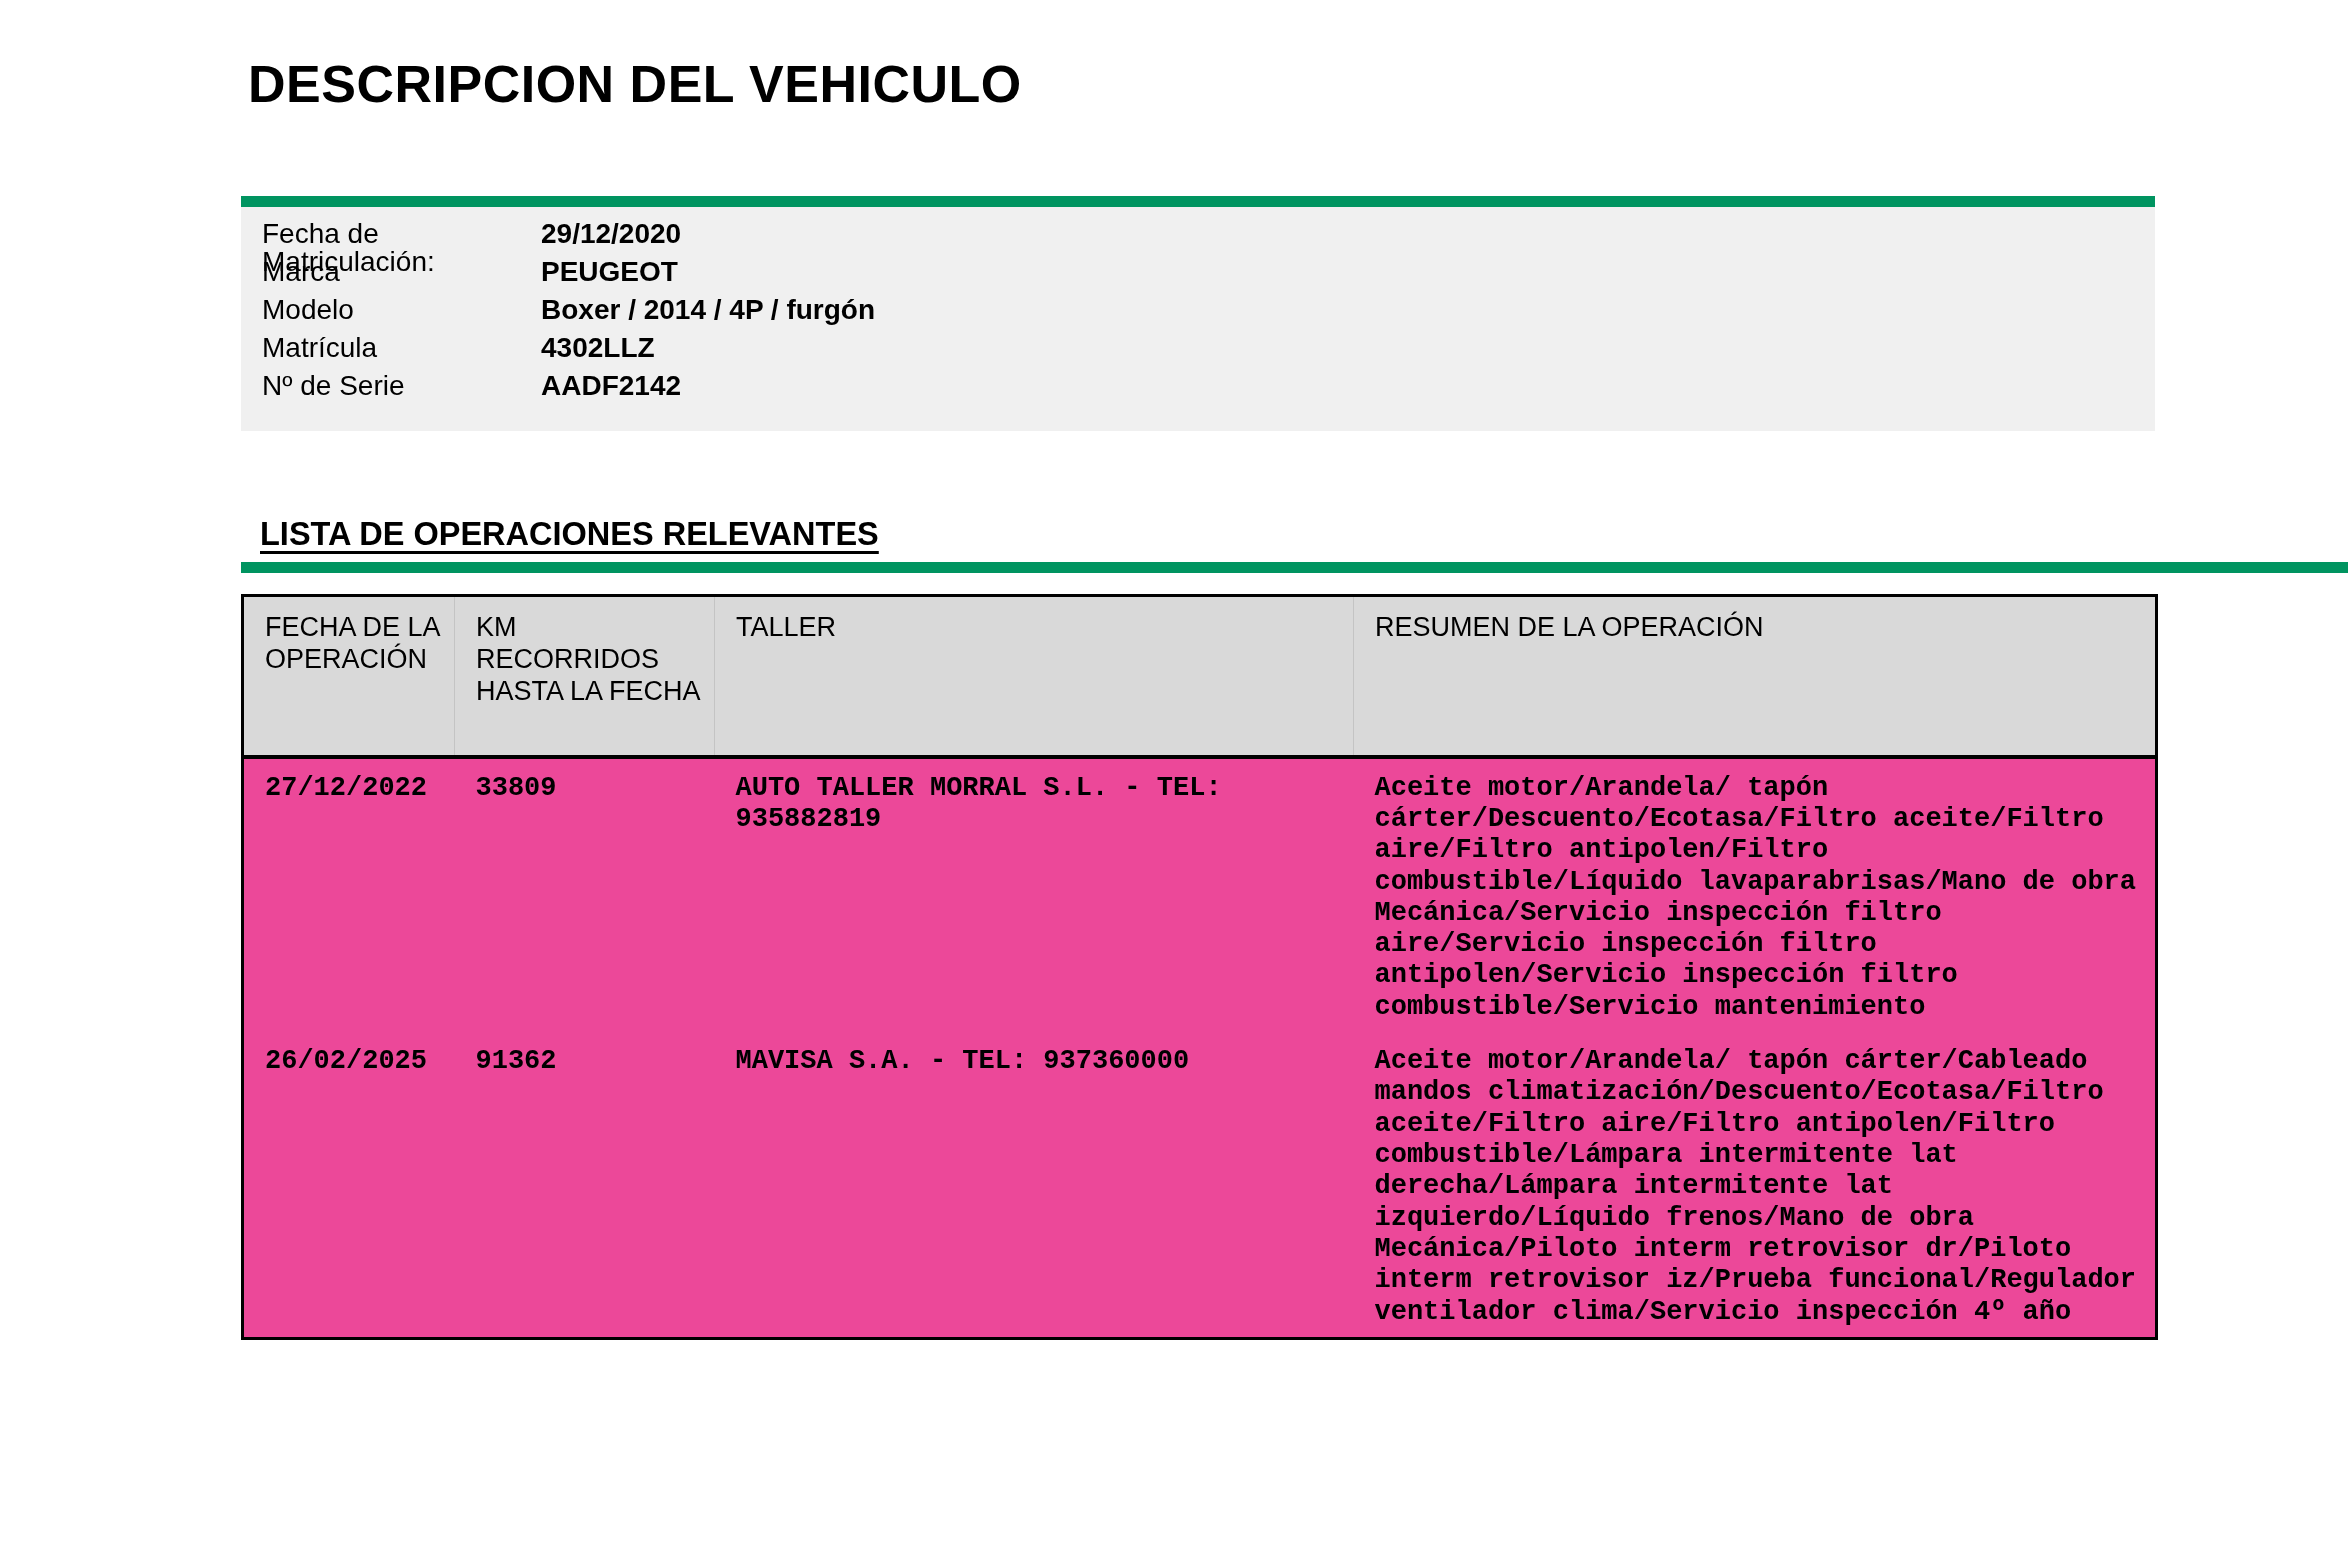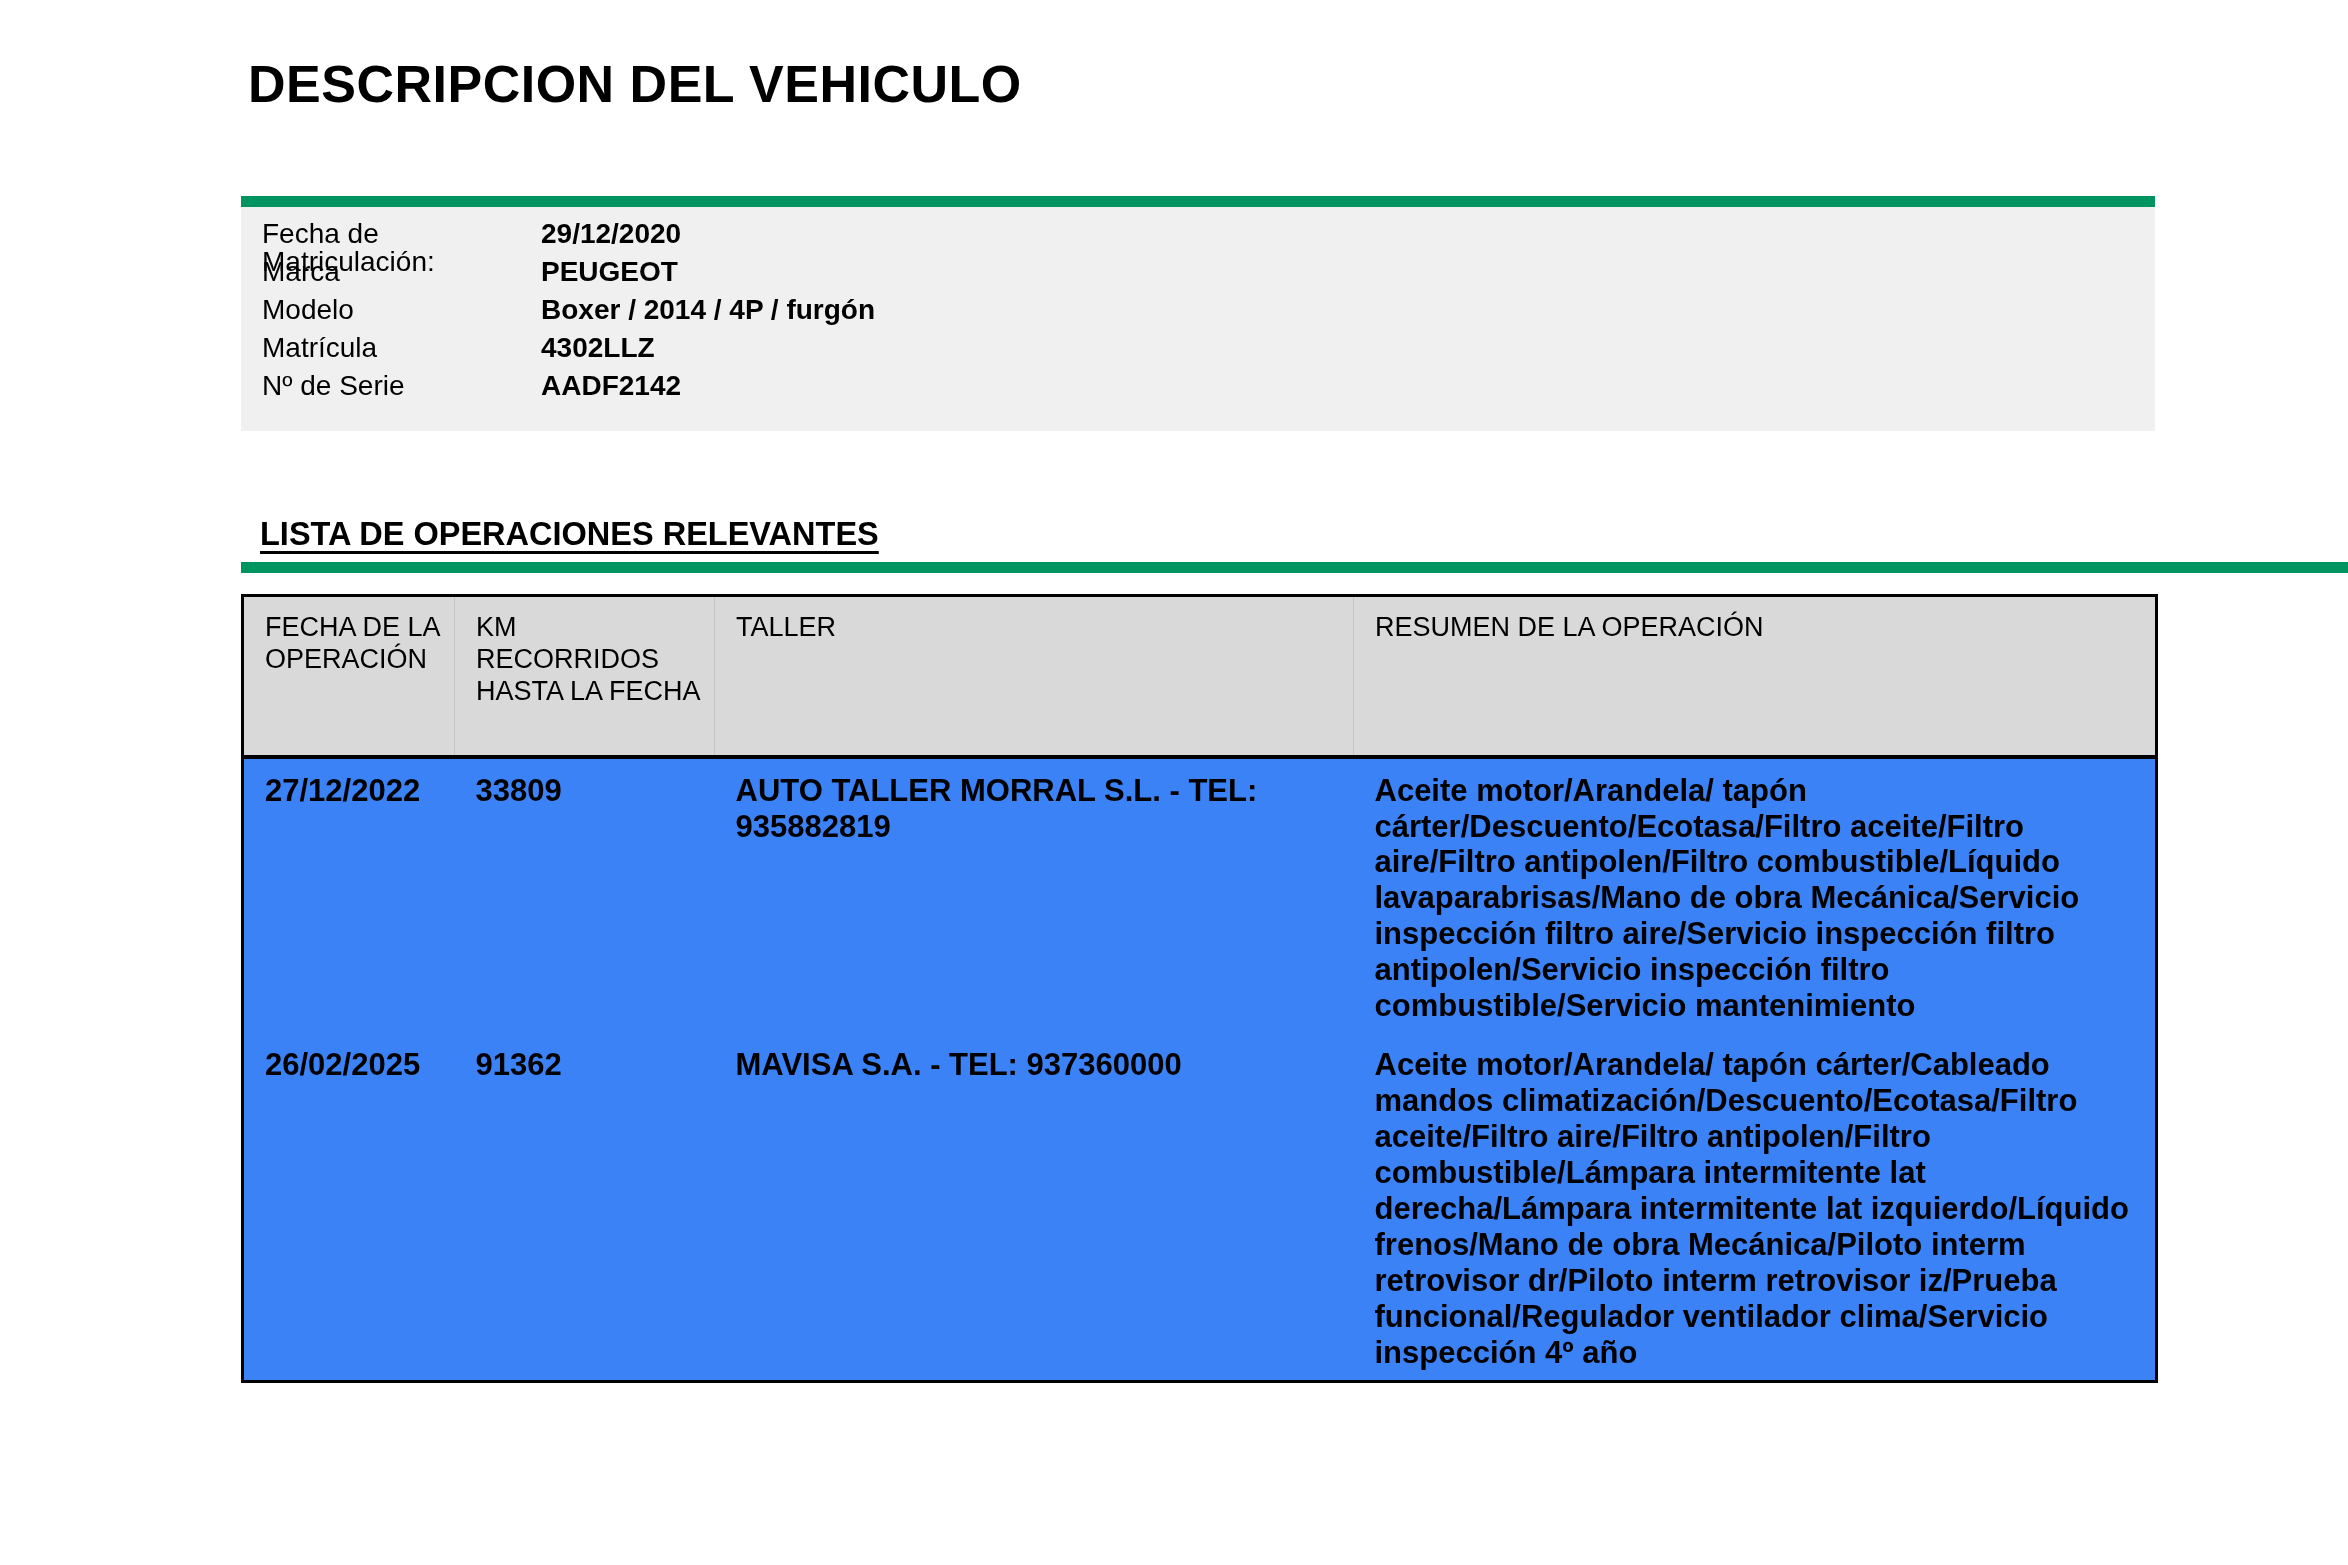--- a/index.html
+++ b/index.html
@@ -113,27 +113,28 @@
     font-weight: 400;
     text-align: left;
     vertical-align: top;
     padding: 15.3px 9.6px 13.4px 21px;
     height: 130px;
     line-height: 1.18;
   }
   table.ops thead th:last-child { border-right: none; }
 
   table.ops tbody td {
-    font-size: 31px;
+    font-size: 27px;
     font-weight: bold;
     vertical-align: top;
     text-align: left;
     padding: 13.4px 13.4px 9.6px 21px;
     line-height: 1.16;
-    background: #3b82f6;
+    background: #ec4899;
+    font-family: Liberation Mono, monospace;
   }
   .col-fecha   { width: 212px; }
   .col-km      { width: 260px; }
   .col-taller  { width: 639px; }
   .col-resumen { width: 803px; }
 
   .resumen-text { display: block; }
 </style>
 </head>
 <body>

